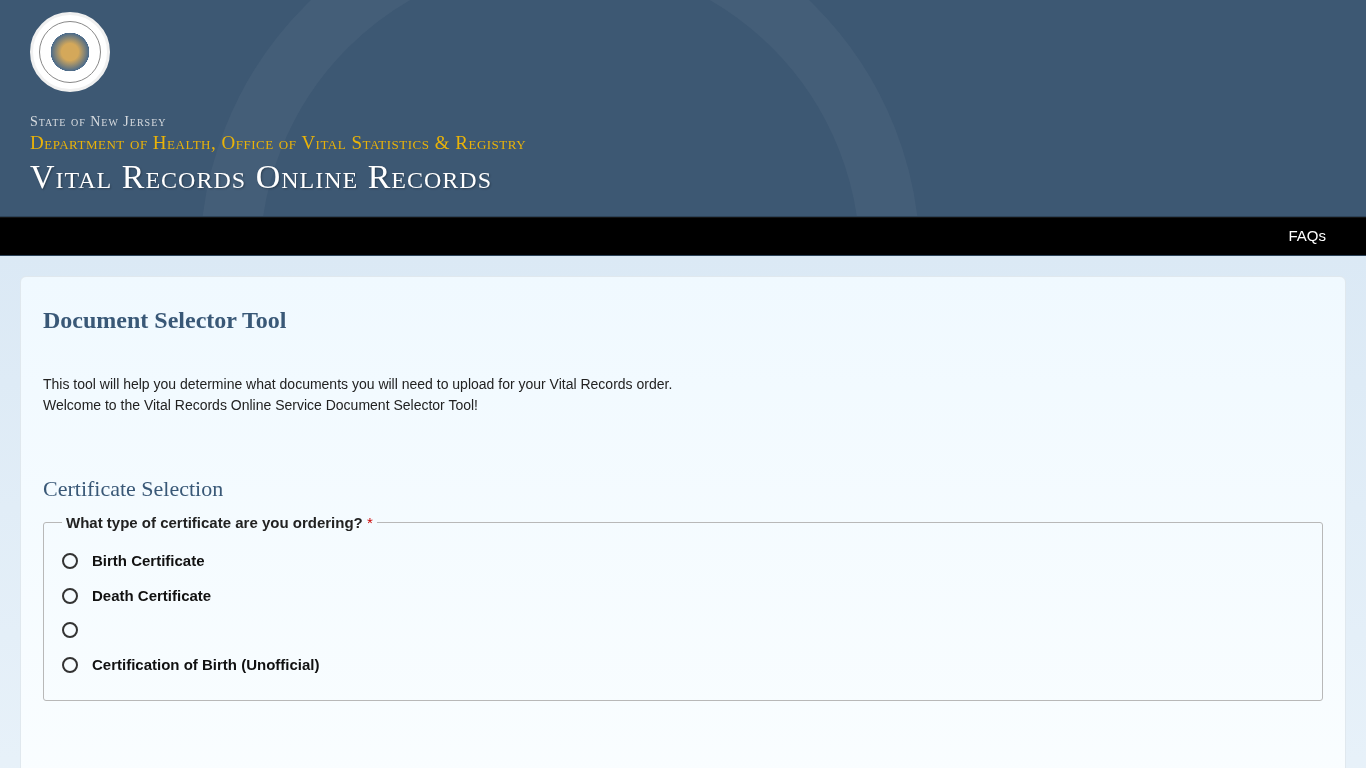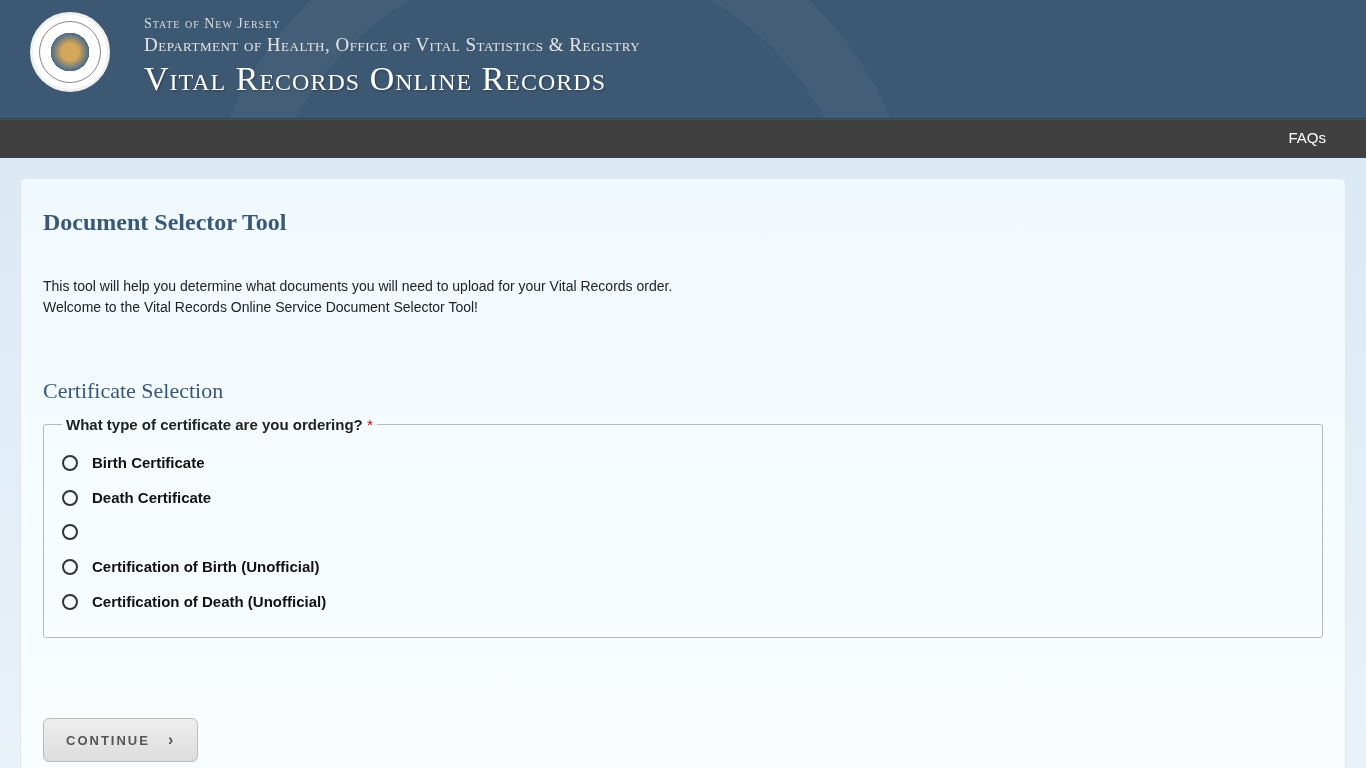--- a/index.html
+++ b/index.html
@@ -27,23 +27,24 @@
       left: 200px;
       width: 600px;
       height: 600px;
       border: 60px solid rgba(255,255,255,0.04);
       border-radius: 50%;
     }
     
     .header-content {
       display: flex;
       align-items: flex-start;
-      gap: 34px;
+      gap: 18px;
       position: relative;
       z-index: 1;
+      flex-direction: column;
     }
     
     .seal {
       width: 80px;
       height: 80px;
       background: #fff;
       border-radius: 50%;
       border: 3px solid #f0f0f0;
       flex-shrink: 0;
       position: relative;
@@ -70,36 +71,36 @@
       font-variant: small-caps;
       letter-spacing: 1px;
       color: #d8dce0;
     }
     
     .dept-line {
       font-family: Georgia, 'Times New Roman', serif;
       font-size: 19px;
       font-variant: small-caps;
       letter-spacing: 0.5px;
-      color: #e5e5e5;
+      color: #eab308;
       margin-top: 2px;
     }
     
     .service-line {
       font-family: Georgia, 'Times New Roman', serif;
       font-size: 34px;
       font-variant: small-caps;
       letter-spacing: 1px;
       color: #ffffff;
       margin-top: 4px;
       text-shadow: 1px 1px 2px rgba(0,0,0,0.3);
     }
     
     .nav-bar {
-      background: #404040;
+      background: #000000;
       border-top: 1px solid #2d4358;
       border-bottom: 1px solid #2d4358;
       box-shadow: inset 0 1px 0 rgba(255,255,255,0.08);
       padding: 10px 40px;
       text-align: right;
     }
     
     .nav-bar a {
       color: #fff;
       text-decoration: none;
@@ -255,24 +256,20 @@
 
       <div class="radio-row">
         <div class="radio-circle"></div>
       </div>
 
       <div class="radio-row">
         <div class="radio-circle"></div>
         <span class="radio-label">Certification of Birth (Unofficial)</span>
       </div>
 
-      <div class="radio-row">
-        <div class="radio-circle"></div>
-        <span class="radio-label">Certification of Death (Unofficial)</span>
-      </div>
     </fieldset>
 
     <div class="button-row">
       <button class="continue-btn">
         <span>CONTINUE</span>
         <span class="chev">›</span>
       </button>
     </div>
   </div>
 </div>

